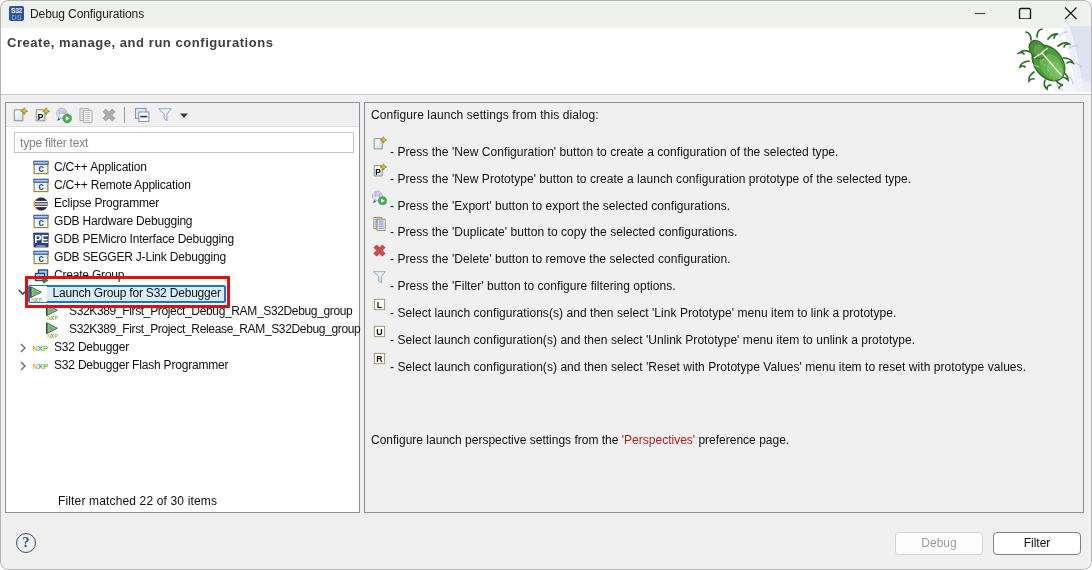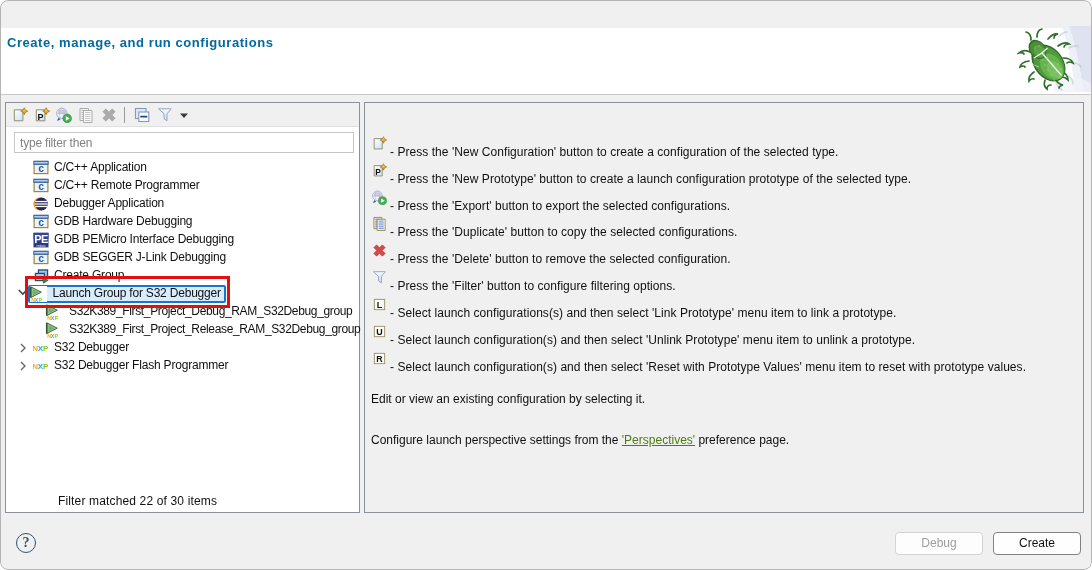--- a/index.html
+++ b/index.html
@@ -5,21 +5,21 @@
 * { margin:0; padding:0; box-sizing:border-box; }
 html,body { width:1092px; height:570px; background:#fff; overflow:hidden;
   font-family:"Liberation Sans", sans-serif; }
 .win { position:absolute; left:0; top:0; width:1092px; height:570px;
   background:#f0f0f0; border-radius:8px; overflow:hidden; }
 .titlebar { position:absolute; left:0; top:0; width:1092px; height:28px;
   background:#eff1ee; }
 .title-ic { position:absolute; left:9px; top:6px; }
 .title-tx { position:absolute; left:30px; top:7px; font-size:12px; color:#1b1b1b; letter-spacing:-0.1px; }
 .banner { position:absolute; left:0; top:28px; width:1092px; height:67px; background:#ffffff; border-bottom:1px solid #c9c9c9; }
-.banner-tx { position:absolute; left:7px; top:7px; font-size:13px; font-weight:bold; color:#0369a1; letter-spacing:0.55px; }
+.banner-tx { position:absolute; left:7px; top:7px; font-size:13px; font-weight:bold; color:#404040; letter-spacing:0.55px; }
 .bugwrap { position:absolute; right:0; top:-2px; width:75px; height:66px; }
 .lp { position:absolute; left:5px; top:102px; width:355px; height:411px;
   background:#ffffff; border:1px solid #8c9099; }
 .toolbar { position:absolute; left:0; top:0; width:353px; height:24px; background:#f0f0f0; border-bottom:1px solid #e0e0e0; }
 .tb-ic { position:absolute; top:4px; }
 .filterbox { position:absolute; left:8px; top:29px; width:340px; height:21px; background:#fff; border:1px solid #c6c6c6; }
 .filterbox span { position:absolute; left:5px; top:3px; font-size:12px; color:#828282; letter-spacing:-0.2px; }
 .tree { position:absolute; left:0; top:52px; width:353px; height:330px; }
 .trow { position:absolute; height:18px; font-size:12px; color:#101010; letter-spacing:-0.2px; white-space:nowrap; }
 .trow .lab { position:absolute; left:48px; top:2px; }
@@ -28,21 +28,21 @@
 .ti2 { position:absolute; left:38px; top:2px; }
 .chev { position:absolute; left:12px; top:4px; }
 .filtermatched { position:absolute; left:4px; bottom:4px; font-size:12px; color:#101010; letter-spacing:0.15px;margin-left:48px; }
 .rp { position:absolute; left:364px; top:102px; width:720px; height:411px;
   background:#f0f0f0; border:1px solid #8c9099; }
 .rp-title { position:absolute; left:6px; top:5px; font-size:12px; color:#101010; letter-spacing:0.1px; }
 .rrow { position:absolute; left:6px; height:16px; font-size:12px; color:#101010; letter-spacing:0.05px; white-space:nowrap; }
 .rrow .ric { position:absolute; left:1px; top:0px; }
 .rrow .rtx { position:absolute; left:19px; top:1px;margin-top:8px; }
 .rpara { position:absolute; left:6px; font-size:12px; color:#101010; letter-spacing:0; white-space:nowrap; }
-.persp { color:#4d7c0f; text-decoration:underline; }
+.persp { color:#b91c1c; }
 .btn { position:absolute; height:23px; border-radius:4px; font-size:12px; text-align:center; }
 .btn-debug { left:895px; top:532px; width:88px; background:#fdfdfd; border:1px solid #d4d4d4; color:#9d9d9d; line-height:21px; }
 .btn-close { left:993px; top:532px; width:88px; background:#fefefe; border:1px solid #828282; color:#111; line-height:21px; }
 .help { position:absolute; left:16px; top:533px; width:20px; height:20px; border-radius:50%;
   border:1.5px solid #35506f; color:#35506f; font-size:14px; font-weight:bold; font-family:"Liberation Serif",serif; text-align:center; line-height:17px; }
 .selbox { position:absolute; left:22px; top:1px; width:198px; height:18px; background:#d9ecfc; border:2px solid #1a75d2; border-radius:2px; }
 .iplate { position:absolute; left:24px; top:2px; width:17px; height:16px; background:#fff; }
 .redbox { position:absolute; left:19px; top:173px; width:205px; height:32px; border:3px solid #e01010; z-index:5; }
 </style>
 </head>
@@ -169,20 +169,37 @@
 <symbol id="i-boxR" viewBox="0 0 16 16">
   <rect x="2.5" y="2.5" width="11" height="11" fill="#fdfdf8" stroke="#9a9468"></rect>
   <text x="8" y="11.9" font-size="9.5" font-weight="600" fill="#111" text-anchor="middle" font-family="Liberation Sans">R</text>
 </symbol>
 </defs>
 </svg>
 
 <div class="win">
   <div style="position:absolute;left:0;top:0;right:0;bottom:0;border:1px solid #b4b4b4;border-radius:8px;z-index:60;pointer-events:none"></div>
 
+  <div class="titlebar">
+    <svg class="title-ic" width="15" height="15">
+      <rect x="0" y="0" width="15" height="15" rx="2" fill="#2d51a3"></rect>
+      <text x="7.5" y="7.2" font-size="6.8" font-weight="bold" fill="#ffffff" text-anchor="middle" font-family="Liberation Sans" letter-spacing="-0.4">S32</text>
+      <text x="7.5" y="14" font-size="7.2" font-weight="bold" fill="#7e97cc" text-anchor="middle" font-family="Liberation Sans">DS</text>
+    </svg>
+    <span class="title-tx">Debug Configurations</span>
+    <svg style="position:absolute;left:972px;top:6px" width="16" height="16">
+        <path d="M3 7.5 h10" stroke="#444" stroke-width="1.1"></path>
+      </svg>
+    <svg style="position:absolute;left:1017px;top:3px" width="16" height="16">
+        <rect x="2.5" y="5.5" width="11" height="10.5" rx="1.5" fill="none" stroke="#1a1a1a" stroke-width="1.4"></rect>
+      </svg>
+    <svg style="position:absolute;left:1062px;top:3px" width="18" height="18">
+        <path d="M3 4.5 L14.5 16 M14.5 4.5 L3 16" stroke="#1a1a1a" stroke-width="1.2"></path>
+      </svg>
+  </div>
 
   <div class="banner">
     <div class="banner-tx">Create, manage, and run configurations</div>
     <svg class="bugwrap" width="75" height="66" viewBox="0 0 75 66">
       <path d="M52 0 C58 18 63 42 66.5 66 L75 66 L75 0 Z" fill="#dfe2f1"></path>
       <path d="M45 0 C52 20 56 44 58 66 L66.5 66 C63 42 58 18 52 0 Z" fill="#eef0f9"></path>
       <ellipse cx="56" cy="62" rx="20" ry="10" fill="#f1f2fa" opacity="0.7"></ellipse>
       <g stroke="#b2b6be" stroke-width="1.6" fill="none" stroke-linecap="round" opacity="0.5">
         <path d="M42 10 q5 -4 8 -4"></path>
         <path d="M52 22 q6 -3 9 -2"></path>
@@ -255,40 +272,40 @@
           <use href="#i-col"></use>
         </svg>
       <svg class="tb-ic" style="left:151px" width="16" height="16">
           <use href="#i-fil"></use>
         </svg>
       <svg class="tb-ic" style="left:172px" width="12" height="16">
           <path d="M2 6.5 h8 l-4 4.5 z" fill="#3a3a3a"></path>
         </svg>
     </div>
     <div class="filterbox">
-        <span>type filter then</span>
+        <span>type filter text</span>
       </div>
     <div class="tree">
       <div class="trow" style="top:3px">
           <svg class="ti" width="16" height="16">
             <use href="#i-capp"></use>
           </svg>
           <span class="lab">C/C++ Application</span>
         </div>
       <div class="trow" style="top:21px">
           <svg class="ti" width="16" height="16">
             <use href="#i-capp"></use>
           </svg>
-          <span class="lab">C/C++ Remote Programmer</span>
+          <span class="lab">C/C++ Remote Application</span>
         </div>
       <div class="trow" style="top:39px">
           <svg class="ti" width="16" height="16">
             <use href="#i-ecl"></use>
           </svg>
-          <span class="lab">Debugger Application</span>
+          <span class="lab">Eclipse Programmer</span>
         </div>
       <div class="trow" style="top:57px">
           <svg class="ti" width="16" height="16">
             <use href="#i-capp"></use>
           </svg>
           <span class="lab">GDB Hardware Debugging</span>
         </div>
       <div class="trow" style="top:75px">
           <svg class="ti" width="16" height="16">
             <use href="#i-pem"></use>
@@ -347,20 +364,21 @@
             <use href="#i-nxp"></use>
           </svg>
           <span class="lab">S32 Debugger Flash Programmer</span>
         </div>
     </div>
     <div class="redbox"></div>
     <div class="filtermatched">Filter matched 22 of 30 items</div>
   </div>
 
   <div class="rp">
+    <div class="rp-title">Configure launch settings from this dialog:</div>
     <div class="rrow" style="top:33px">
         <svg class="ric" width="15" height="15">
           <use href="#i-new"></use>
         </svg>
         <span class="rtx">- Press the 'New Configuration' button to create a configuration of the selected type.</span>
       </div>
     <div class="rrow" style="top:60px">
         <svg class="ric" width="15" height="15">
           <use href="#i-newp"></use>
         </svg>
@@ -401,20 +419,19 @@
           <use href="#i-boxU"></use>
         </svg>
         <span class="rtx">- Select launch configuration(s) and then select 'Unlink Prototype' menu item to unlink a prototype.</span>
       </div>
     <div class="rrow" style="top:248px">
         <svg class="ric" width="15" height="15">
           <use href="#i-boxR"></use>
         </svg>
         <span class="rtx">- Select launch configuration(s) and then select 'Reset with Prototype Values' menu item to reset with prototype values.</span>
       </div>
-    <div class="rpara" style="top:289px">Edit or view an existing configuration by selecting it.</div>
     <div class="rpara" style="top:330px">Configure launch perspective settings from the <span class="persp">'Perspectives'</span> preference page.</div>
   </div>
 
   <div class="help">?</div>
   <div class="btn btn-debug">Debug</div>
-  <div class="btn btn-close">Create</div>
+  <div class="btn btn-close">Filter</div>
 </div>
 
 </body></html>

